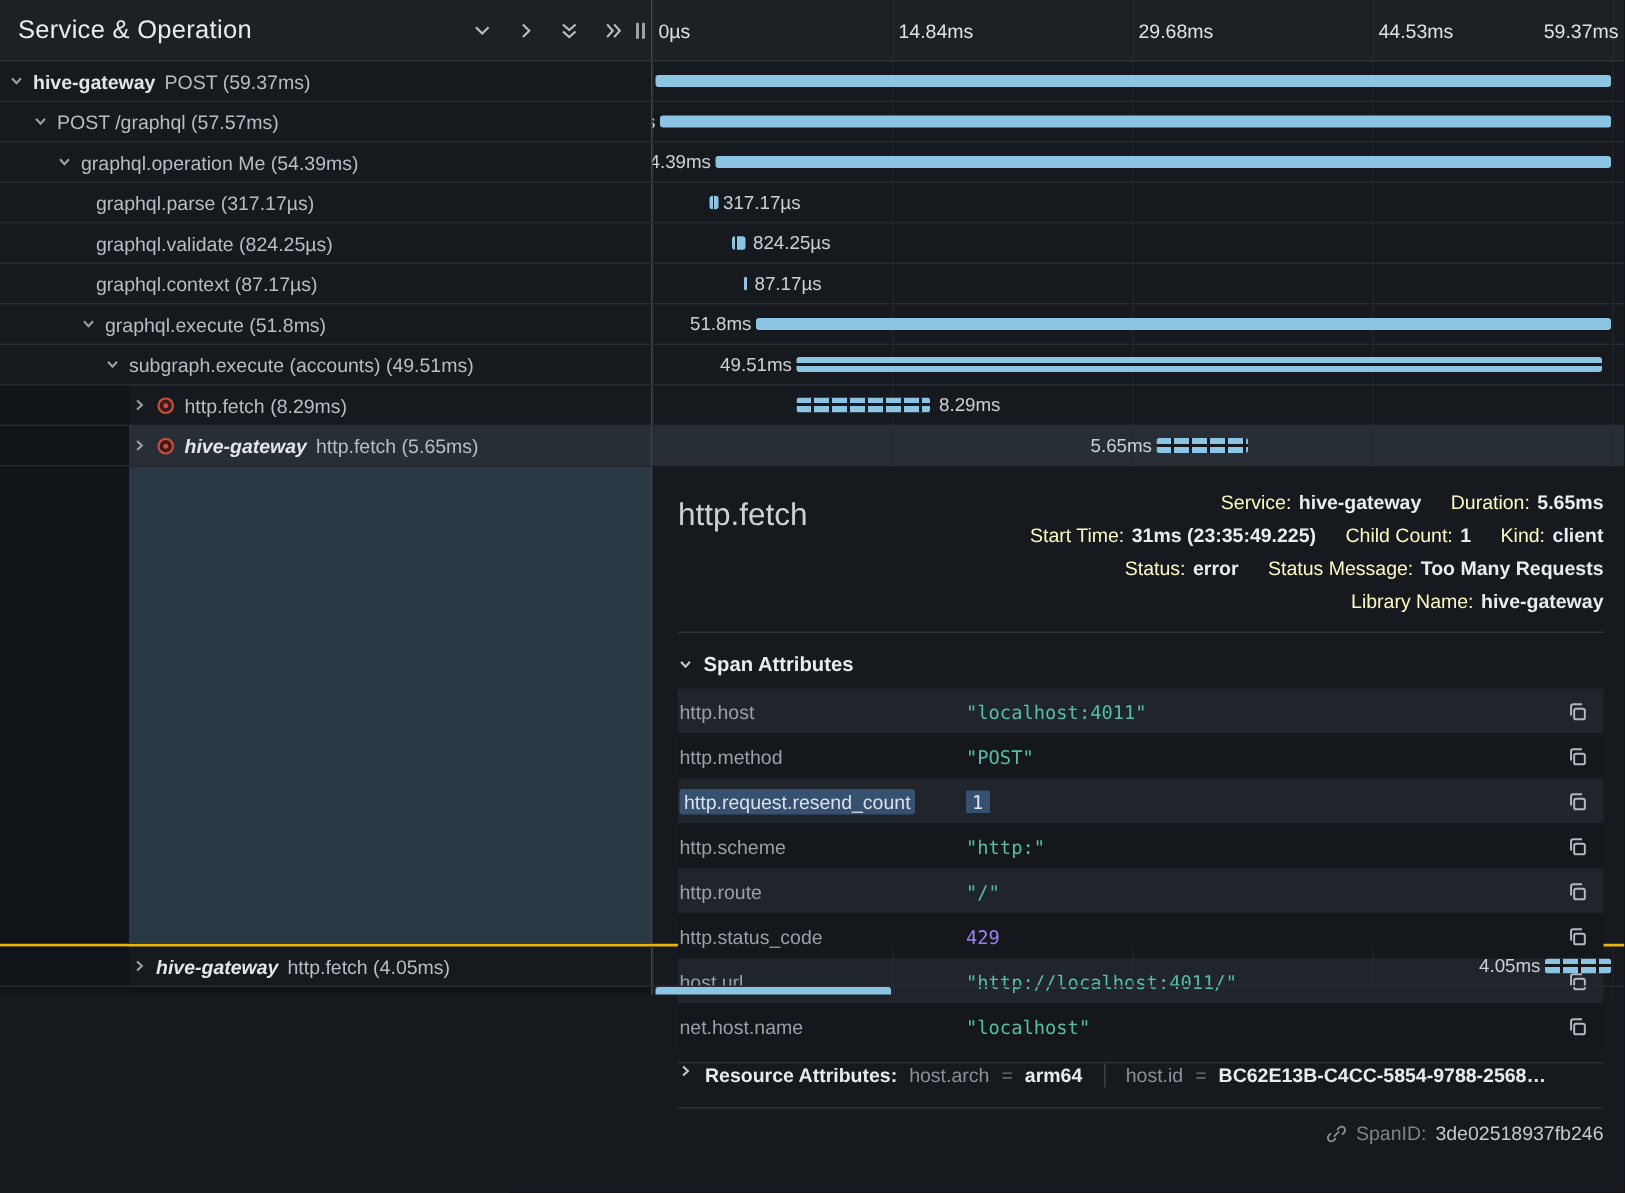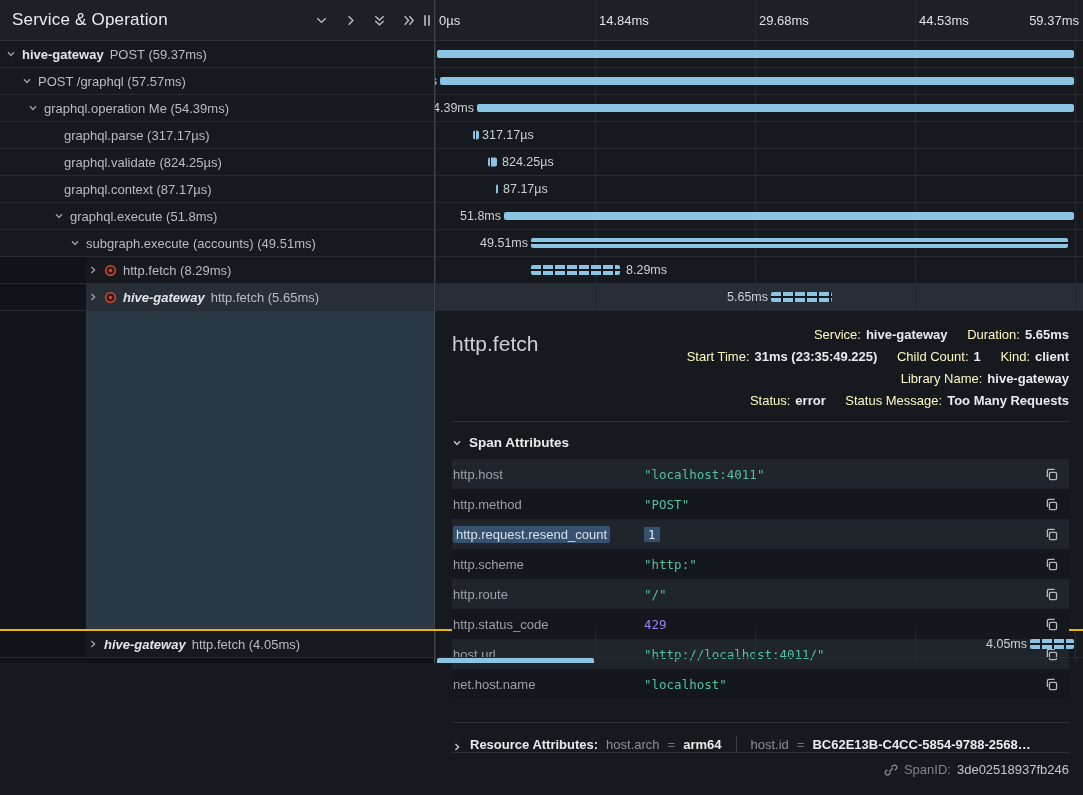--- a/index.html
+++ b/index.html
@@ -60,21 +60,21 @@
   .arow { display:flex; align-items:center; height:30px; padding-right:10px; }
   .arow:nth-child(odd) { background:#20252b; }
   .arow:nth-child(even) { background:#14171c; }
   .ak { width:192px; color:#99a0a7; flex:none; padding-left:1px; white-space:nowrap; }
   .av { flex:1; font-family:"DejaVu Sans Mono", monospace; font-size:12.5px; white-space:nowrap; overflow:hidden; text-overflow:ellipsis; }
   .av.str { color:#52c0a4; }
   .av.num { color:#9b80f0; }
   .hl { background:#35516f; color:#d9e0ea; padding:1px 3px; border-radius:2px; }
   .hlv { background:#35516f; color:#e3e8f0; padding:1px 4px; border-radius:2px; }
   .copy { color:#b3b9c0; display:flex; cursor:pointer; margin-left:10px; flex:none; background:none; border:none; }
-  .res-row { display:flex; align-items:flex-end; height:31px; margin-top:23px; border-top:1px solid #2b3036; border-bottom:1px solid #2b3036; gap:8px; white-space:nowrap; overflow:hidden; cursor:pointer; }
+  .res-row { display:flex; align-items:flex-start; height:31px; margin-top:9px; border-top:1px solid #2b3036; border-bottom:1px solid #2b3036; gap:8px; white-space:nowrap; overflow:hidden; cursor:pointer; }
   .res-title { font-weight:700; color:#e9ebee; }
   .rk { color:#8b9198; }
   .req { color:#6d737a; }
   .rv { color:#e9ebee; font-weight:700; overflow:hidden; text-overflow:ellipsis; }
   .vsep { width:1px; height:16px; background:#3a4046; margin:0 6px; flex:none; }
   .spanid { display:flex; justify-content:flex-end; align-items:center; gap:6px; margin-top:9px; color:#7e848b; }
   .spanid .sv { color:#c3c8ce; }
 
   
   .partial { display:flex; height:5px; }
@@ -152,21 +152,21 @@
         </span>
       <span class="lbl">POST /graphql (57.57ms)</span>
     </div>
     <div class="time-cell grid">
       <span class="tlabel" style="right:calc(100% - 2px)">57.57ms</span>
       <span class="bar" style="left:5px;width:634px"></span>
     </div>
   </div>
 
   <div class="row">
-    <div class="tree-cell" style="padding-left:28px">
+    <div class="tree-cell" style="padding-left:38px">
       <span class="ch">
           <svg width="10" height="10" viewBox="0 0 10 10">
             <path d="M2 3.2 5 6.5 8 3.2" fill="none" stroke="#99a0a8" stroke-width="1.4"></path>
           </svg>
         </span>
       <span class="lbl">graphql.operation Me (54.39ms)</span>
     </div>
     <div class="time-cell grid">
       <span class="tlabel" style="right:calc(100% - 39px)">54.39ms</span>
       <span class="bar" style="left:42px;width:597px"></span>
@@ -287,25 +287,25 @@
           <div>
             <span class="ml first">Service:</span><span class="mv">hive-gateway</span>
             <span class="ml">Duration:</span><span class="mv">5.65ms</span>
           </div>
           <div>
             <span class="ml first">Start Time:</span><span class="mv">31ms (23:35:49.225)</span>
             <span class="ml">Child Count:</span><span class="mv">1</span>
             <span class="ml">Kind:</span><span class="mv">client</span>
           </div>
           <div>
-            <span class="ml first">Library Name:</span><span class="mv">hive-gateway</span>
+            <span class="ml first">Status:</span><span class="mv">error</span>
+            <span class="ml">Status Message:</span><span class="mv">Too Many Requests</span>
           </div>
           <div>
-            <span class="ml first">Status:</span><span class="mv">error</span>
-            <span class="ml">Status Message:</span><span class="mv">Too Many Requests</span>
+            <span class="ml first">Library Name:</span><span class="mv">hive-gateway</span>
           </div>
         </div>
       </div>
 
       <div class="d-sep"></div>
 
       <div class="attr-head">
         <svg width="10" height="10" viewBox="0 0 10 10">
             <path d="M2 3.2 5 6.5 8 3.2" fill="none" stroke="#c2c8ce" stroke-width="1.4"></path>
           </svg>

